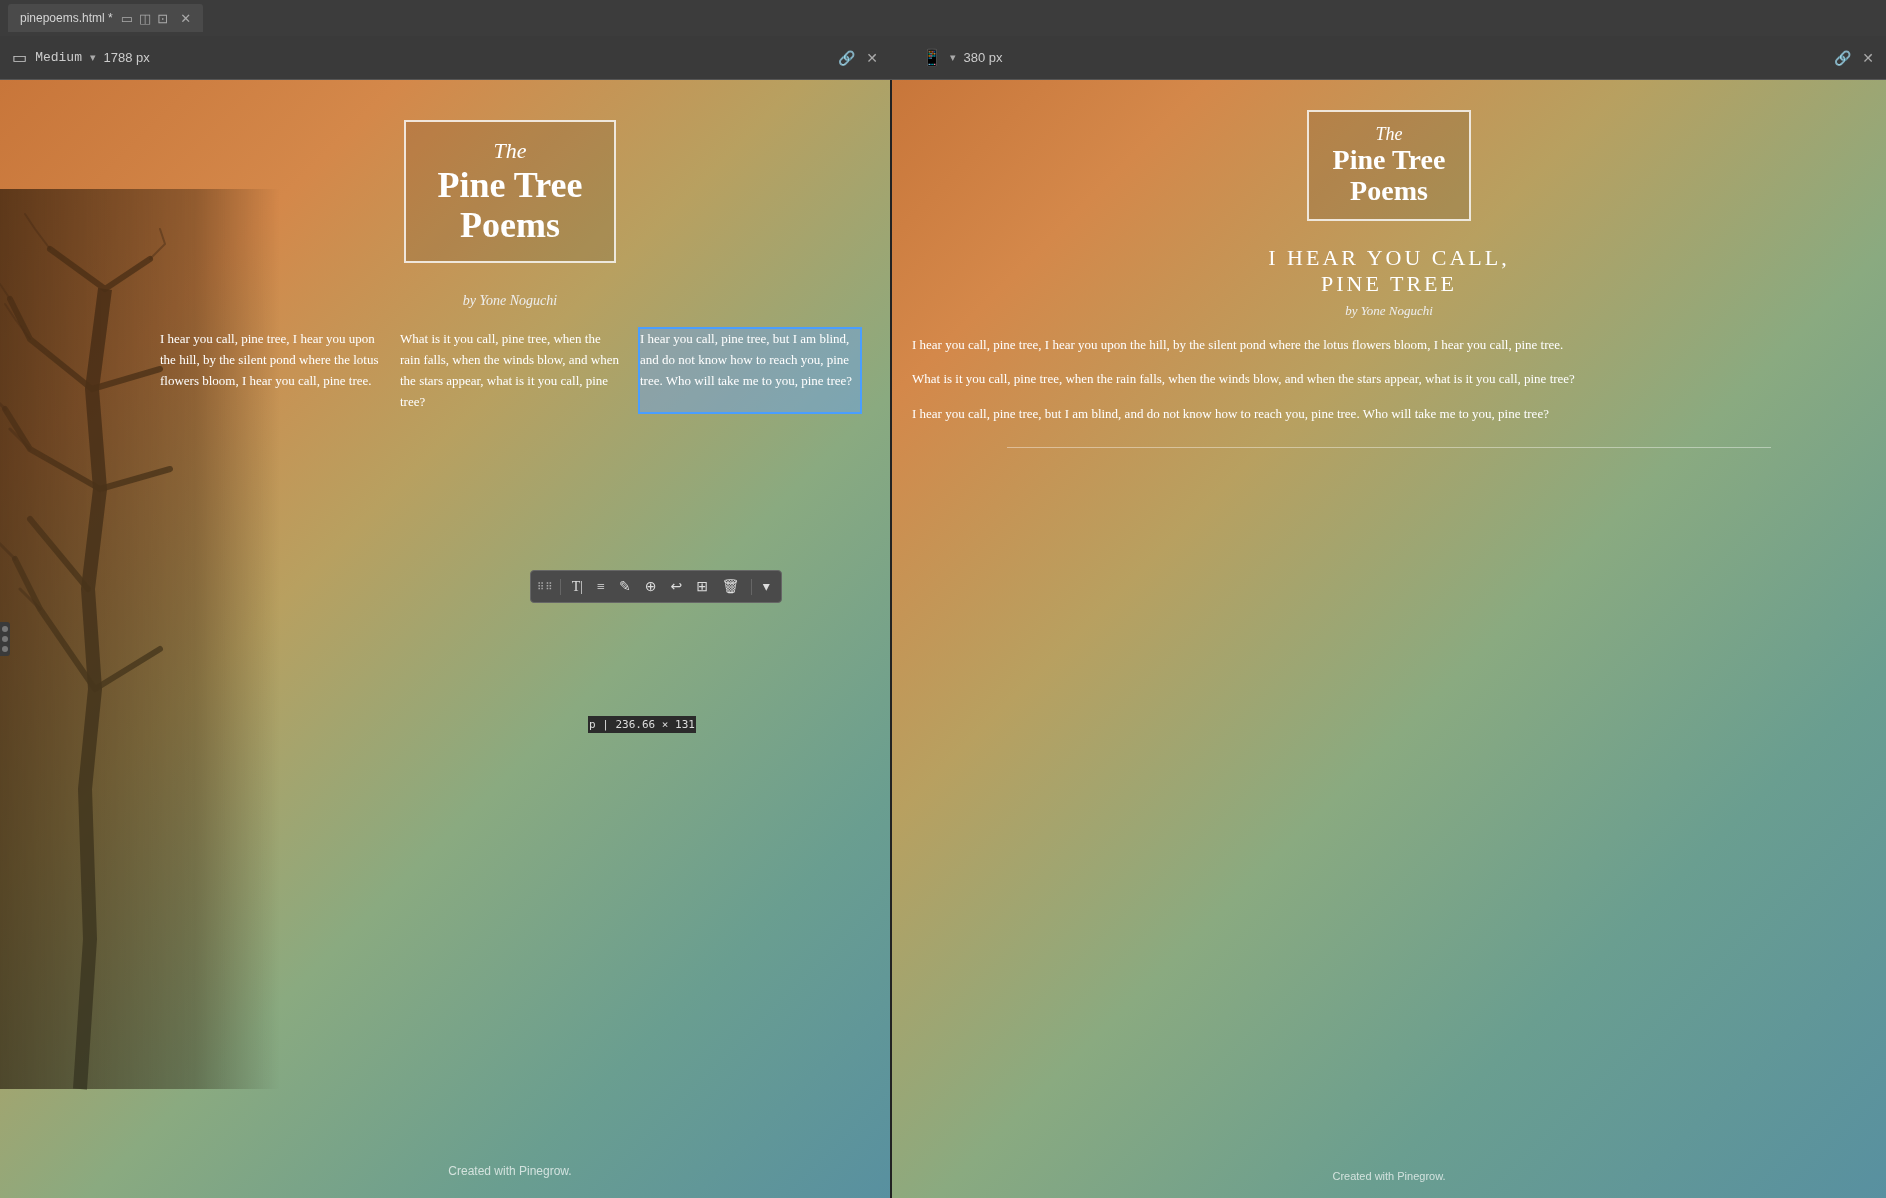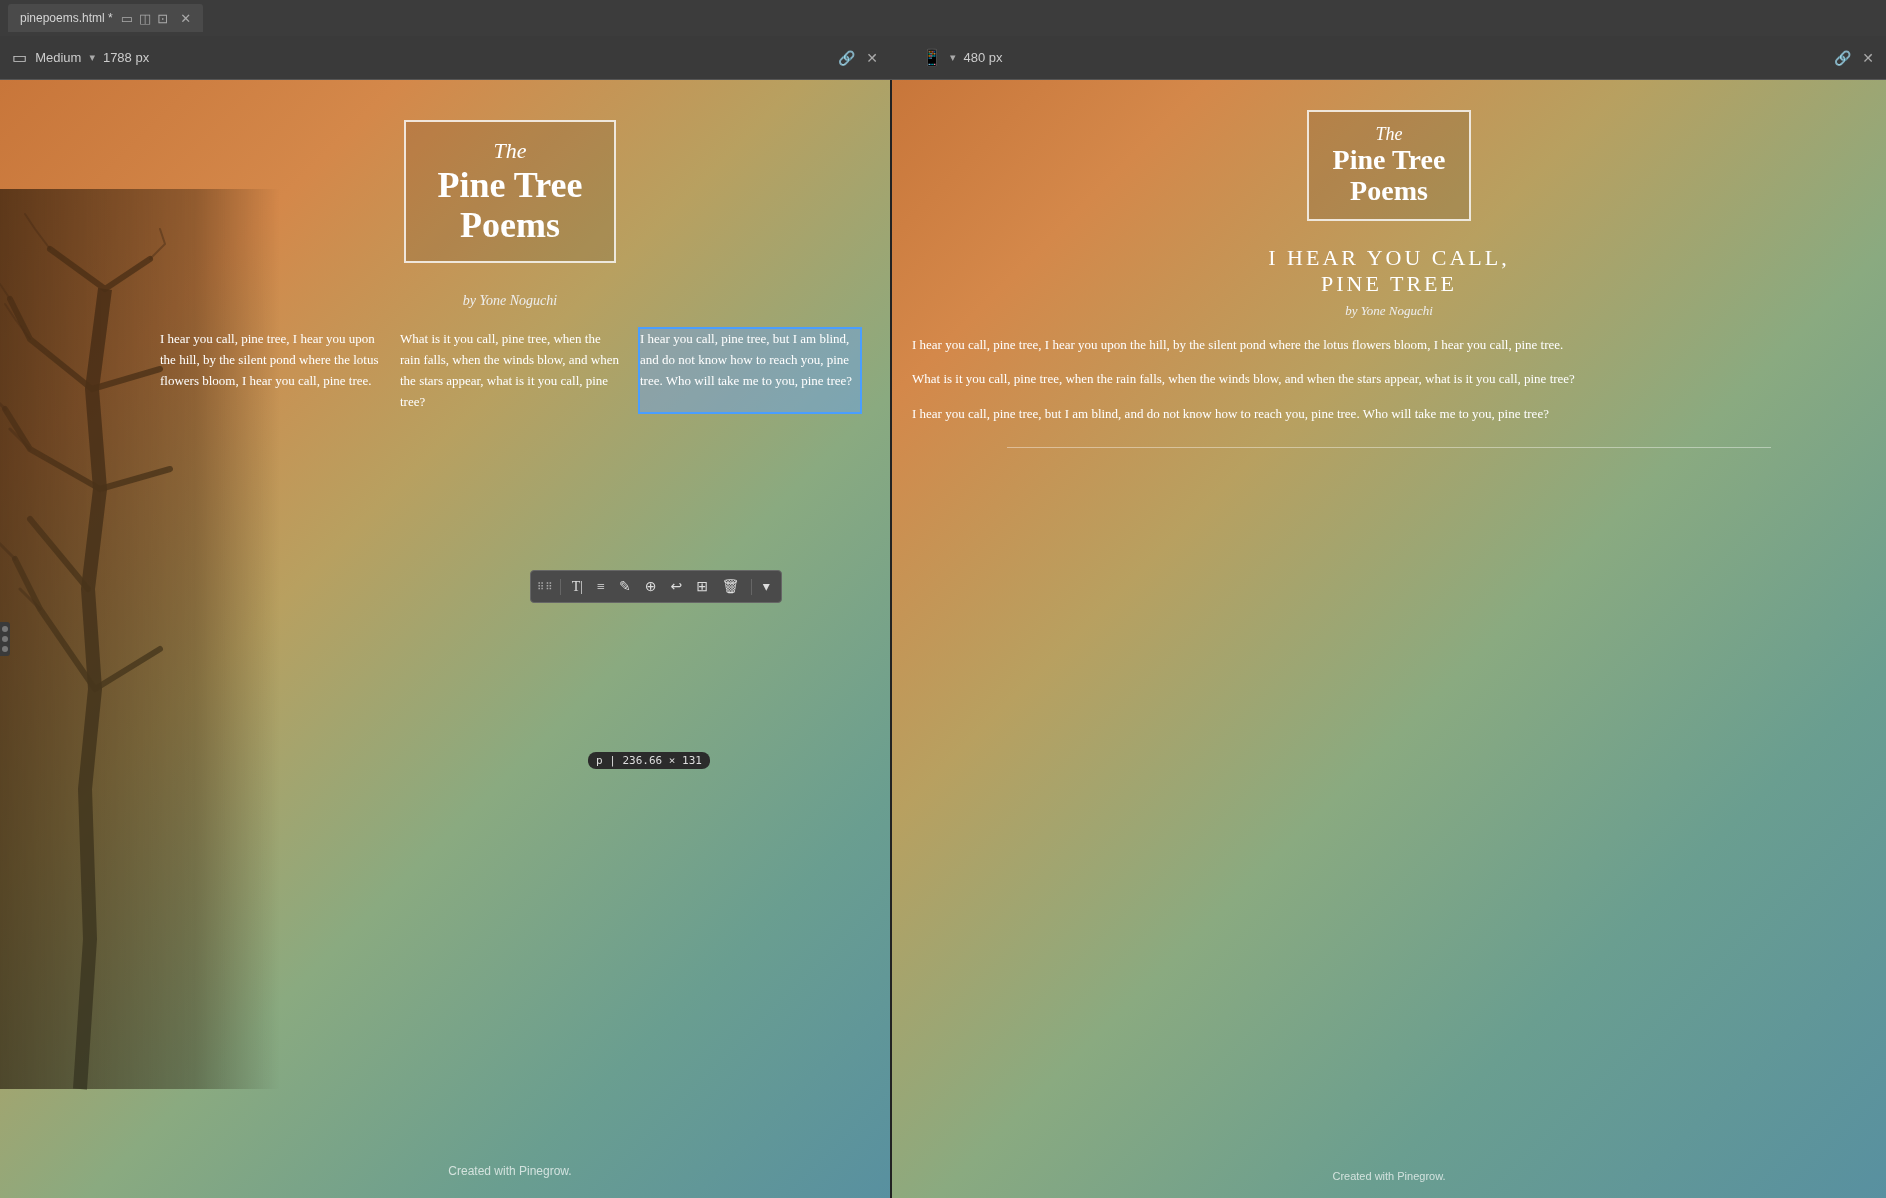--- a/index.html
+++ b/index.html
@@ -47,21 +47,21 @@
       flex: 1;
     }
     .preview-header-right {
       display: flex;
       align-items: center;
       gap: 8px;
       flex: 1;
       padding-left: 20px;
     }
     .viewport-icon { color: #ccc; font-size: 16px; }
-    .viewport-label { color: #ccc; font-size: 13px; font-family: Liberation Sans, sans-serif; }
+    .viewport-label { color: #ccc; font-size: 13px; font-family: Liberation Mono, monospace; }
     .viewport-dropdown { color: #aaa; font-size: 11px; cursor: pointer; }
     .viewport-px { color: #ccc; font-size: 13px; font-family: sans-serif; }
     .header-btn { color: #aaa; font-size: 14px; cursor: pointer; font-family: sans-serif; }
 
     
     .main-area {
       display: flex;
       height: calc(1198px - 36px - 44px);
       background: #701a75;
     }
@@ -217,23 +217,23 @@
     }
     .toolbar-separator { width: 1px; background: #666; height: 16px; margin: 0 2px; }
 
     
     .size-badge {
       position: absolute;
       background: #2b2b2b;
       color: #ddd;
       font-size: 11px;
       font-family: monospace;
-      padding: 2px 8px;
-      border-radius: 8px;
-      top: 672px;
+      padding: 2px 1px;
+      border-radius: 0;
+      top: 636px;
       left: 588px;
       z-index: 101;
     }
 
     
     .left-sidebar-dots {
       position: absolute;
       left: 0;
       top: 50%;
       transform: translateY(-50%);
@@ -358,21 +358,21 @@
       <span class="viewport-px">1788 px</span>
     </div>
     <span class="header-btn">🔗</span>
     <span class="header-btn">✕</span>
   </div>
 
   <div class="preview-header" style="flex:1;">
     <div class="preview-header-right">
       <span class="viewport-icon">📱</span>
       <span class="viewport-dropdown">▾</span>
-      <span class="viewport-px">480 px</span>
+      <span class="viewport-px">380 px</span>
     </div>
     <span class="header-btn">🔗</span>
     <span class="header-btn">✕</span>
   </div>
 </div>
 
 <div class="main-area">
 
   <div class="panel-left">
     <div class="poem-page">

